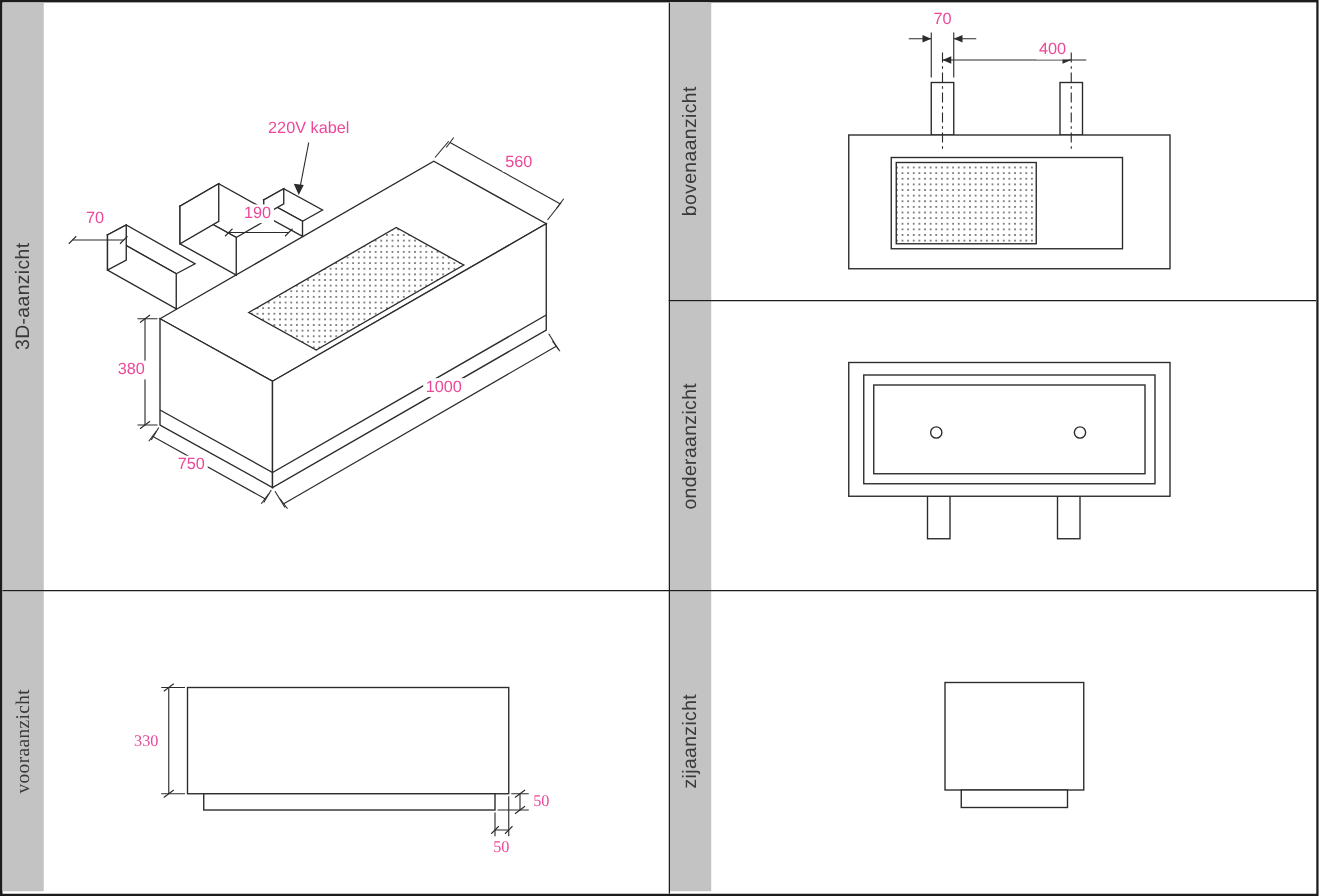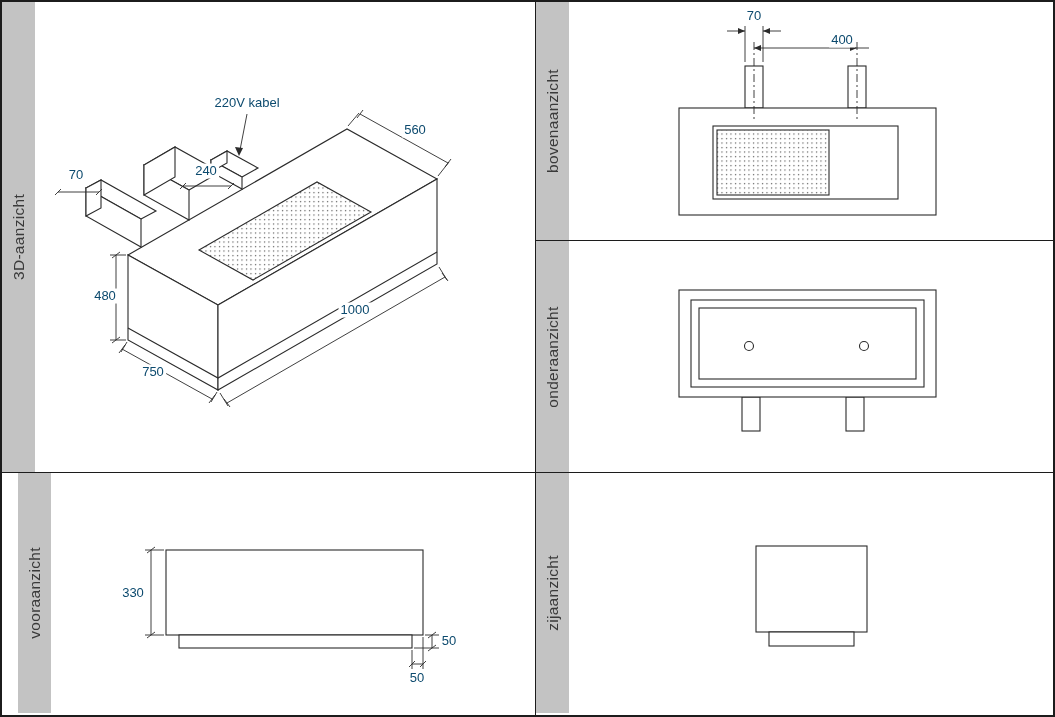--- a/index.html
+++ b/index.html
@@ -14,21 +14,21 @@
     background:#c3c3c3; display:flex; align-items:center; justify-content:center;
   }
   .bar span {
     transform:rotate(-90deg); white-space:nowrap;
     font-size:15.5px; color:#3a3a3a; letter-spacing:.3px;
   }
   .divider { position:absolute; background:#1c1c1c; }
   .panel svg { position:absolute; left:0; top:0; }
   .dim {
     position:absolute; transform:translate(-50%,-50%);
-    font-size:13px; color:#0c4a6e; background:#fff; padding:0 2px;
+    font-size:13px; color:#ec4899; background:#fff; padding:0 2px;
     line-height:1.15; white-space:nowrap;
   }
   .drawline { stroke:#2b2b2b; stroke-width:1.1; fill:none; }
   .dimline  { stroke:#2b2b2b; stroke-width:0.9; fill:none; }
   .arrow    { fill:#2b2b2b; stroke:none; }
 </style>
 </head>
 <body>
 
 <div id="sheet">
@@ -98,22 +98,22 @@
         <line x1="94" y1="193" x2="100" y2="187"></line>
 
         <line x1="181" y1="184" x2="229" y2="184"></line>
         <line x1="178" y1="187" x2="184" y2="181"></line>
         <line x1="226" y1="187" x2="232" y2="181"></line>
       </g>
     </svg>
     <span class="dim" style="left:245px;top:101px;">220V kabel</span>
     <span class="dim" style="left:413px;top:128px;text-align:right;">560</span>
     <span class="dim" style="left:74px;top:173px;">70</span>
-    <span class="dim" style="left:204px;top:169px;">240</span>
-    <span class="dim" style="left:103px;top:294px;">480</span>
+    <span class="dim" style="left:204px;top:169px;">190</span>
+    <span class="dim" style="left:103px;top:294px;">380</span>
     <span class="dim" style="left:353px;top:308px;">1000</span>
     <span class="dim" style="left:151px;top:370px;">750</span>
     <div class="bar">
       <span>3D-aanzicht</span>
     </div>
   </div>
 
   <div class="panel" id="p-top" style="left:534px;top:0;width:517px;height:238px;">
     <svg width="517" height="238" viewBox="0 0 517 238">
       <defs>
@@ -162,21 +162,21 @@
         <rect x="163" y="67" width="217" height="71"></rect>
         <circle cx="213" cy="105" r="4.5" fill="#fff"></circle>
         <circle cx="328" cy="105" r="4.5" fill="#fff"></circle>
       </g>
     </svg>
     <div class="bar">
       <span>onderaanzicht</span>
     </div>
   </div>
 
-  <div class="panel" id="p-front" style="left:16px;top:471px;width:533px;height:240px;">
+  <div class="panel" id="p-front" style="left:0;top:471px;width:533px;height:240px;font-family:Liberation Serif, serif;">
     <svg width="533" height="240" viewBox="0 0 533 240">
       <g class="drawline">
         <rect x="148" y="77" width="257" height="85" fill="#fff"></rect>
         <rect x="161" y="162" width="233" height="13" fill="#fff"></rect>
       </g>
       <g class="dimline">
 
         <line x1="146" y1="77" x2="127" y2="77"></line>
         <line x1="146" y1="162" x2="127" y2="162"></line>
         <line x1="133" y1="77" x2="133" y2="162"></line>

